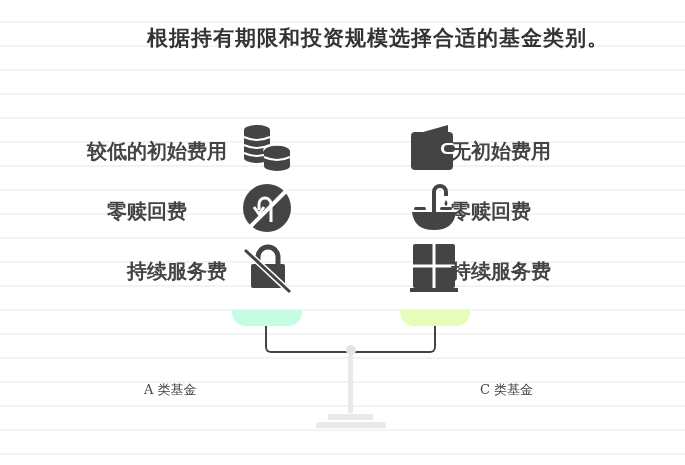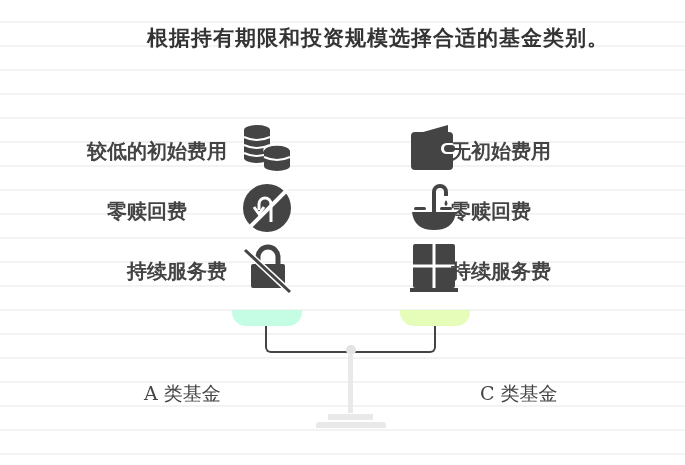--- a/index.html
+++ b/index.html
@@ -29,21 +29,21 @@
     .pan {
       position: absolute; top: 310px; width: 70px; height: 16px;
       border-radius: 0 0 14px 14px;
     }
     .bracket {
       position: absolute; top: 326px; height: 25px;
       border: 2.5px solid #444; border-top: none; border-radius: 0 0 6px 6px;
     }
     .pillar { position: absolute; background: #e9e9e9; }
     .fund-label {
-      position: absolute; top: 381px; font-size: 19px; color: #444;
+      position: absolute; top: 381px; font-size: 13px; color: #444;
       font-family: "DejaVu Serif", serif;
     }
   </style>
 </head>
 <body>
 
 <div class="title">根据持有期限和投资规模选择合适的基金类别。</div>
 
 <div class="label left-label" style="top:138px;">较低的初始费用</div>
 <div class="label left-label" style="top:198px;text-align:center;">零赎回费</div>

